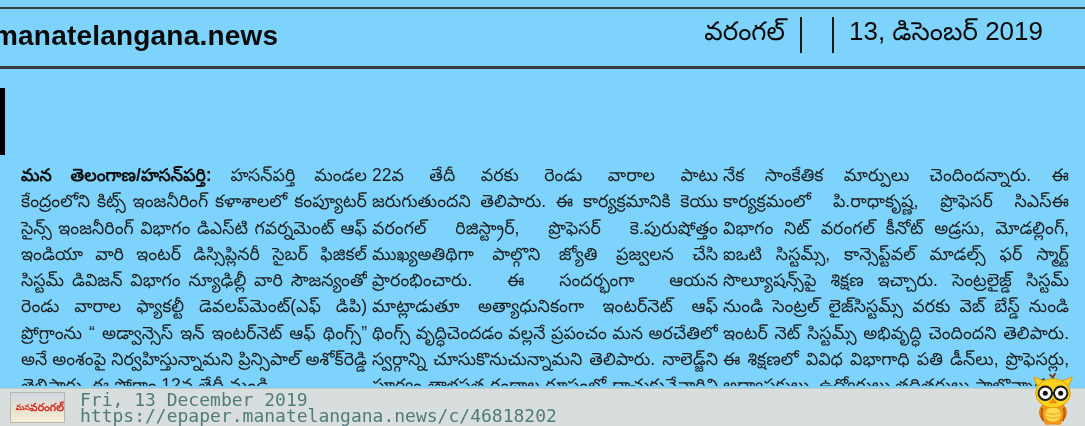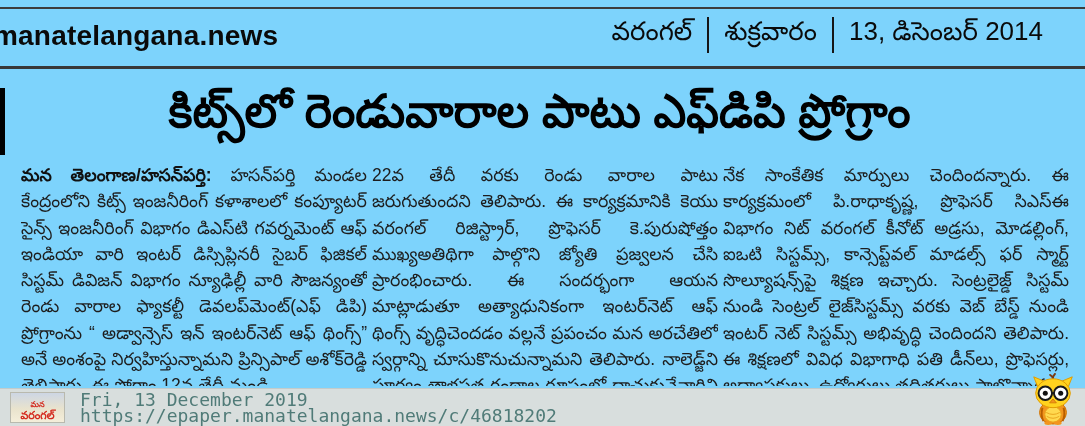--- a/index.html
+++ b/index.html
@@ -62,21 +62,21 @@
   .statusbar {
     position: absolute; left: 0; right: 0; bottom: 0; height: 38px;
     background: var(--statusbar_bg, #d8dedd);
     border-top: 1px solid #c3cbca;
   }
   .paper-logo {
     position: absolute; left: 10px; top: 3px;
     width: 55px; height: 31px;
     background: linear-gradient(180deg, #cdd6e4 0%, #e9e3cd 55%, #f4eeda 100%);
     border: 1px solid #b9b9ae;
-    display: flex; flex-direction: column; align-items: center; justify-content: flex-end;
+    display: flex; align-items: center; justify-content: flex-end;
     overflow: hidden;
   }
   .logo-mana {
     font-size: 8px; font-weight: bold;
     color: var(--logo_red, #d42a1e); line-height: 8px;
   }
   .logo-wgl {
     font-size: 11px; font-weight: bold;
     color: var(--logo_red, #d42a1e); line-height: 13px;
   }
@@ -95,28 +95,26 @@
 </head>
 <body>
 
 <div class="page">
 
   <div class="rule-top"></div>
   <div class="site">manatelangana.news</div>
   <div class="dateline">
     <span>వరంగల్</span>
     <span class="sep"></span>
-    <span>శుక్రవారం</span>
     <span class="sep"></span>
-    <span>13, డిసెంబర్ 2014</span>
+    <span>13, డిసెంబర్ 2019</span>
   </div>
   <div class="rule-mid"></div>
 
   <div class="left-crop-bar"></div>
-  <h1 class="headline">కిట్స్‌లో రెండువారాల పాటు ఎఫ్‌డిపి ప్రోగ్రాం</h1>
 
   <div class="columns">
     <div class="col">
       <span class="lead">మన తెలంగాణ/హసన్‌పర్తి:</span>
       <span>హసన్‌పర్తి మండల కేంద్రంలోని కిట్స్ ఇంజనీరింగ్ కళాశాలలో కంప్యూటర్ సైన్స్ ఇంజనీరింగ్ విభాగం డిఎస్‌టి గవర్నమెంట్ ఆఫ్ ఇండియా వారి ఇంటర్ డిస్సిప్లినరీ సైబర్ ఫిజికల్ సిస్టమ్ డివిజన్ విభాగం న్యూఢిల్లీ వారి సౌజన్యంతో రెండు వారాల ఫ్యాకల్టీ డెవలప్‌మెంట్(ఎఫ్ డిపి) ప్రోగ్రాంను “ అడ్వాన్సెస్ ఇన్ ఇంటర్‌నెట్ ఆఫ్ థింగ్స్” అనే అంశంపై నిర్వహిస్తున్నామని ప్రిన్సిపాల్ అశోక్‌రెడ్డి తెలిపారు. ఈ ప్రోగ్రాం 12వ తేదీ నుండి</span>
     </div>
     <div class="col">
       <span>22వ తేదీ వరకు రెండు వారాల పాటు జరుగుతుందని తెలిపారు. ఈ కార్యక్రమానికి కెయు వరంగల్ రిజిస్ట్రార్, ప్రొఫెసర్ కె.పురుషోత్తం ముఖ్యఅతిథిగా పాల్గొని జ్యోతి ప్రజ్వలన చేసి ప్రారంభించారు. ఈ సందర్భంగా ఆయన మాట్లాడుతూ అత్యాధునికంగా ఇంటర్‌నెట్ ఆఫ్ థింగ్స్ వృద్ధిచెందడం వల్లనే ప్రపంచం మన అరచేతిలో స్వర్గాన్ని చూసుకొనుచున్నామని తెలిపారు. నాలెడ్జ్‌ని పూర్వం తాళ్లపత్ర గ్రంథాల రూపంలో దాచుకునేవారిని ప్రస్తుతం అనేకా</span>
     </div>
     <div class="col">

